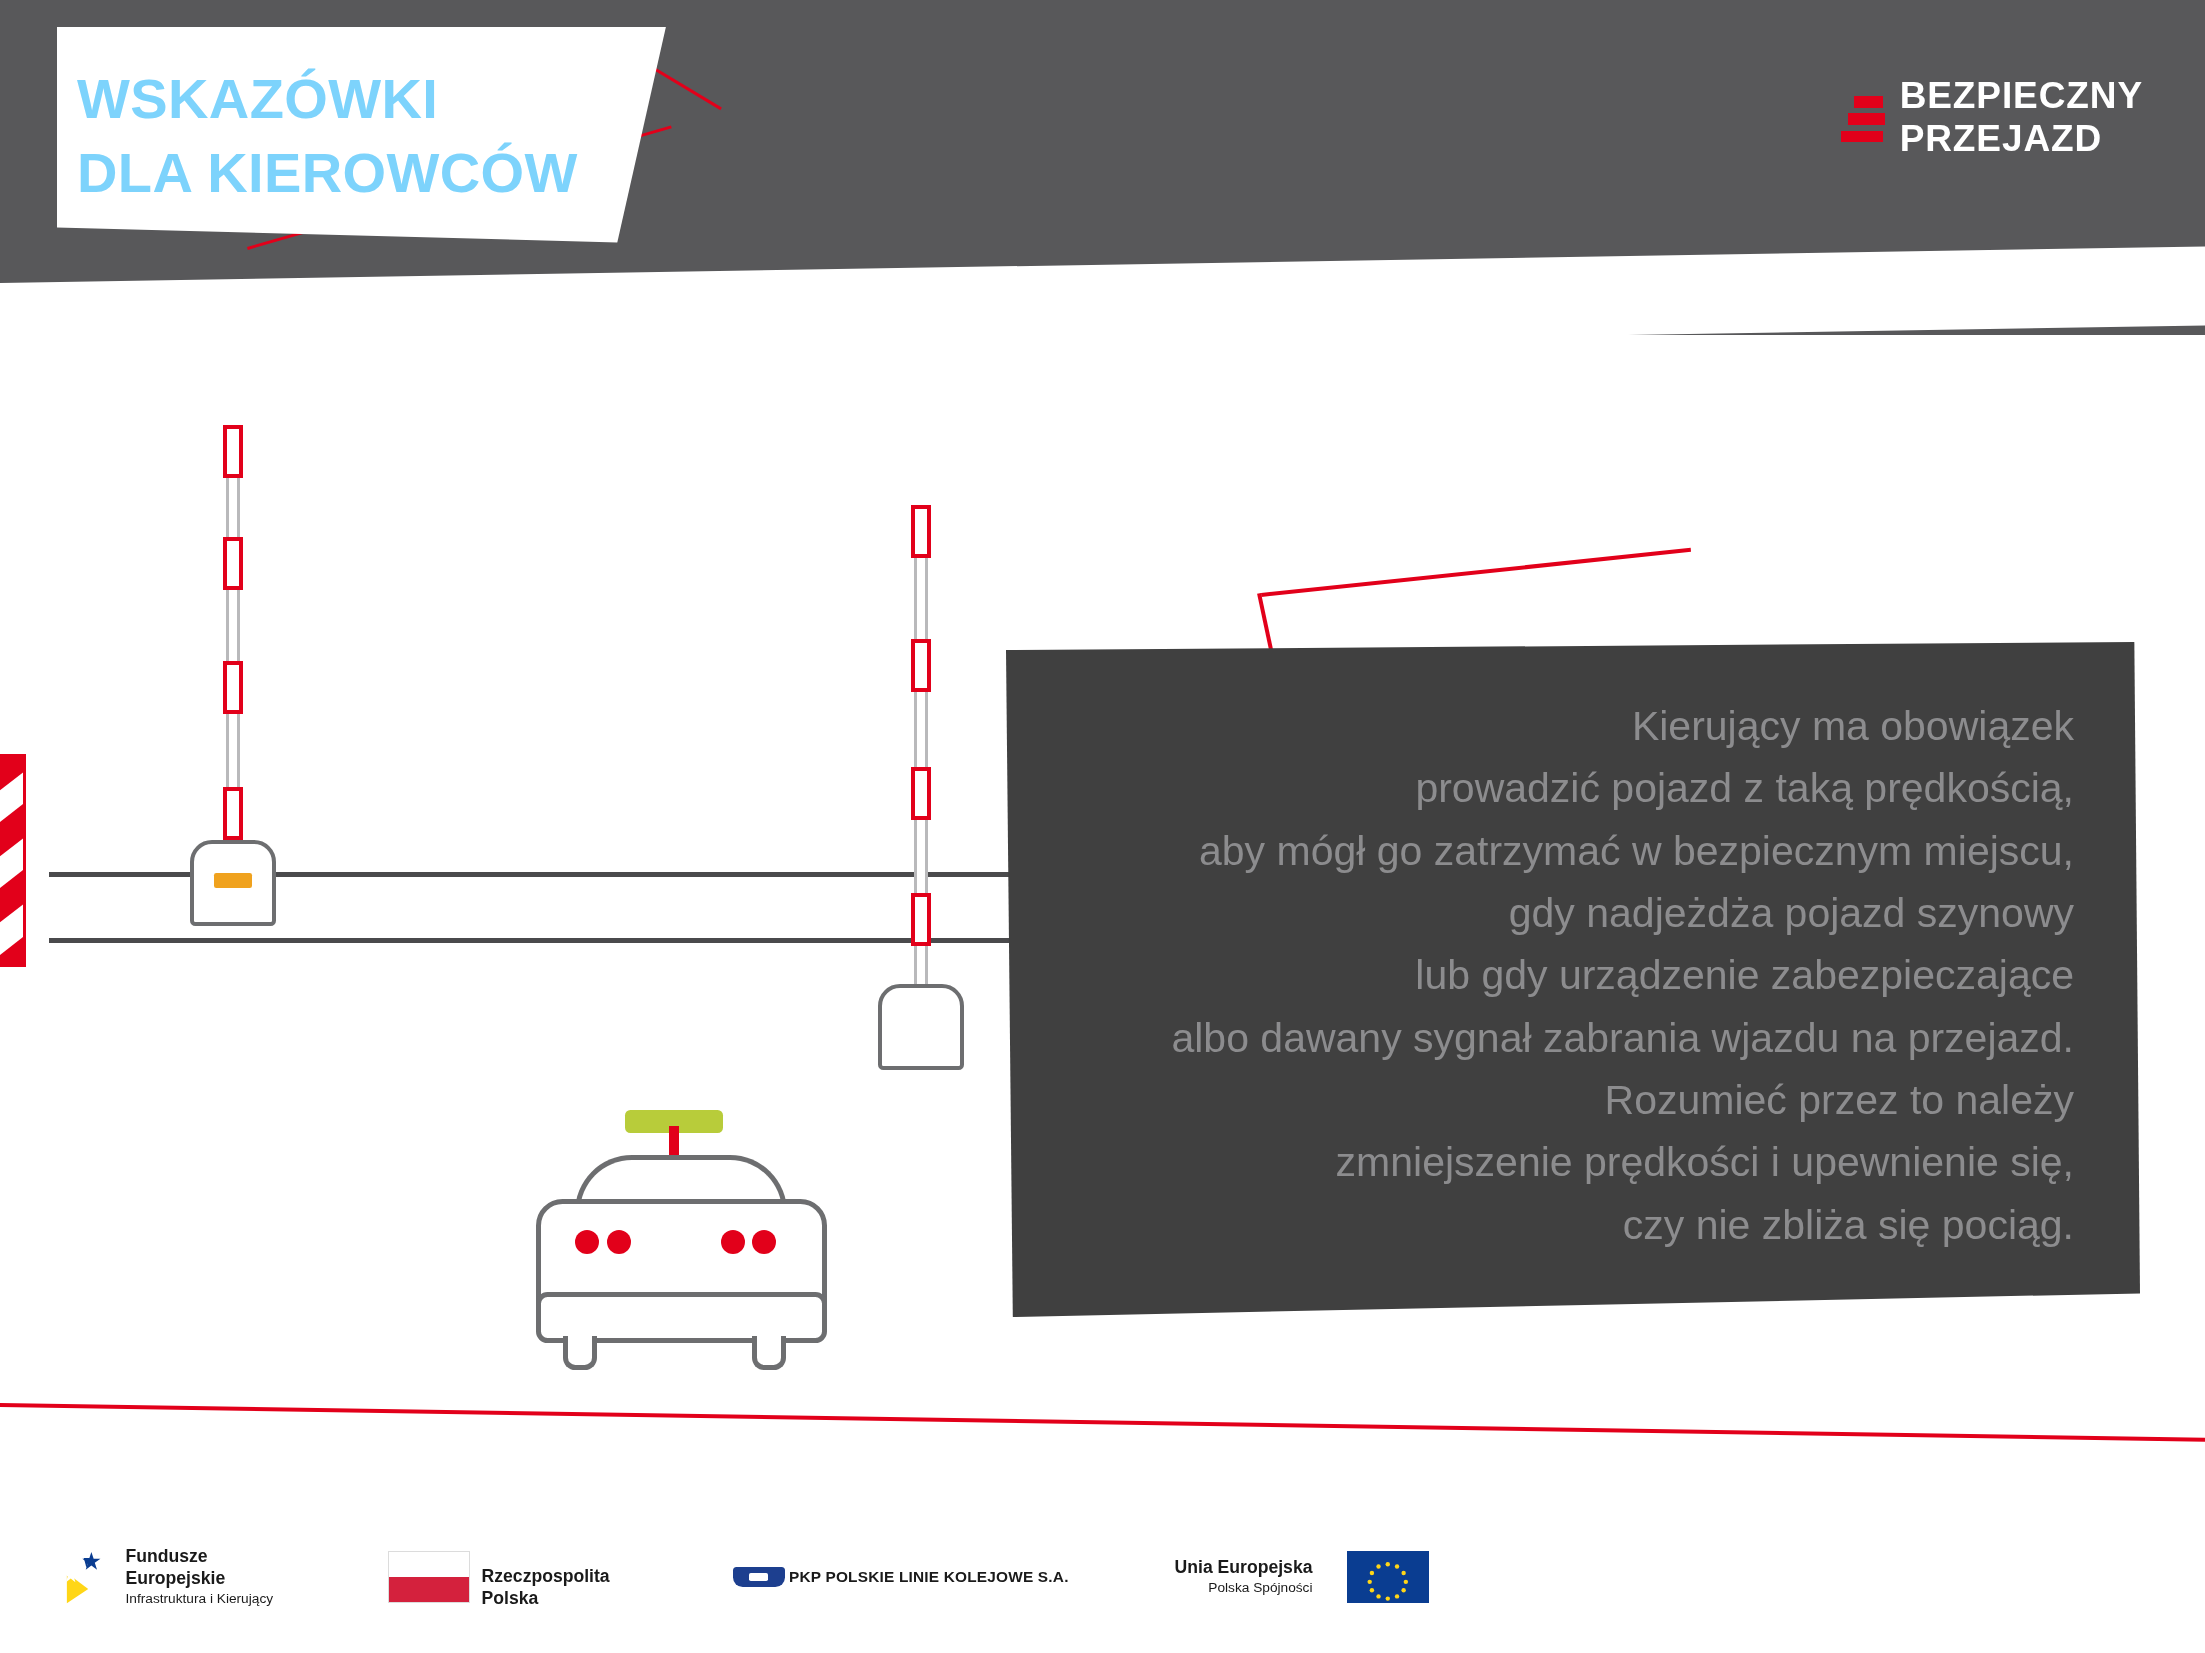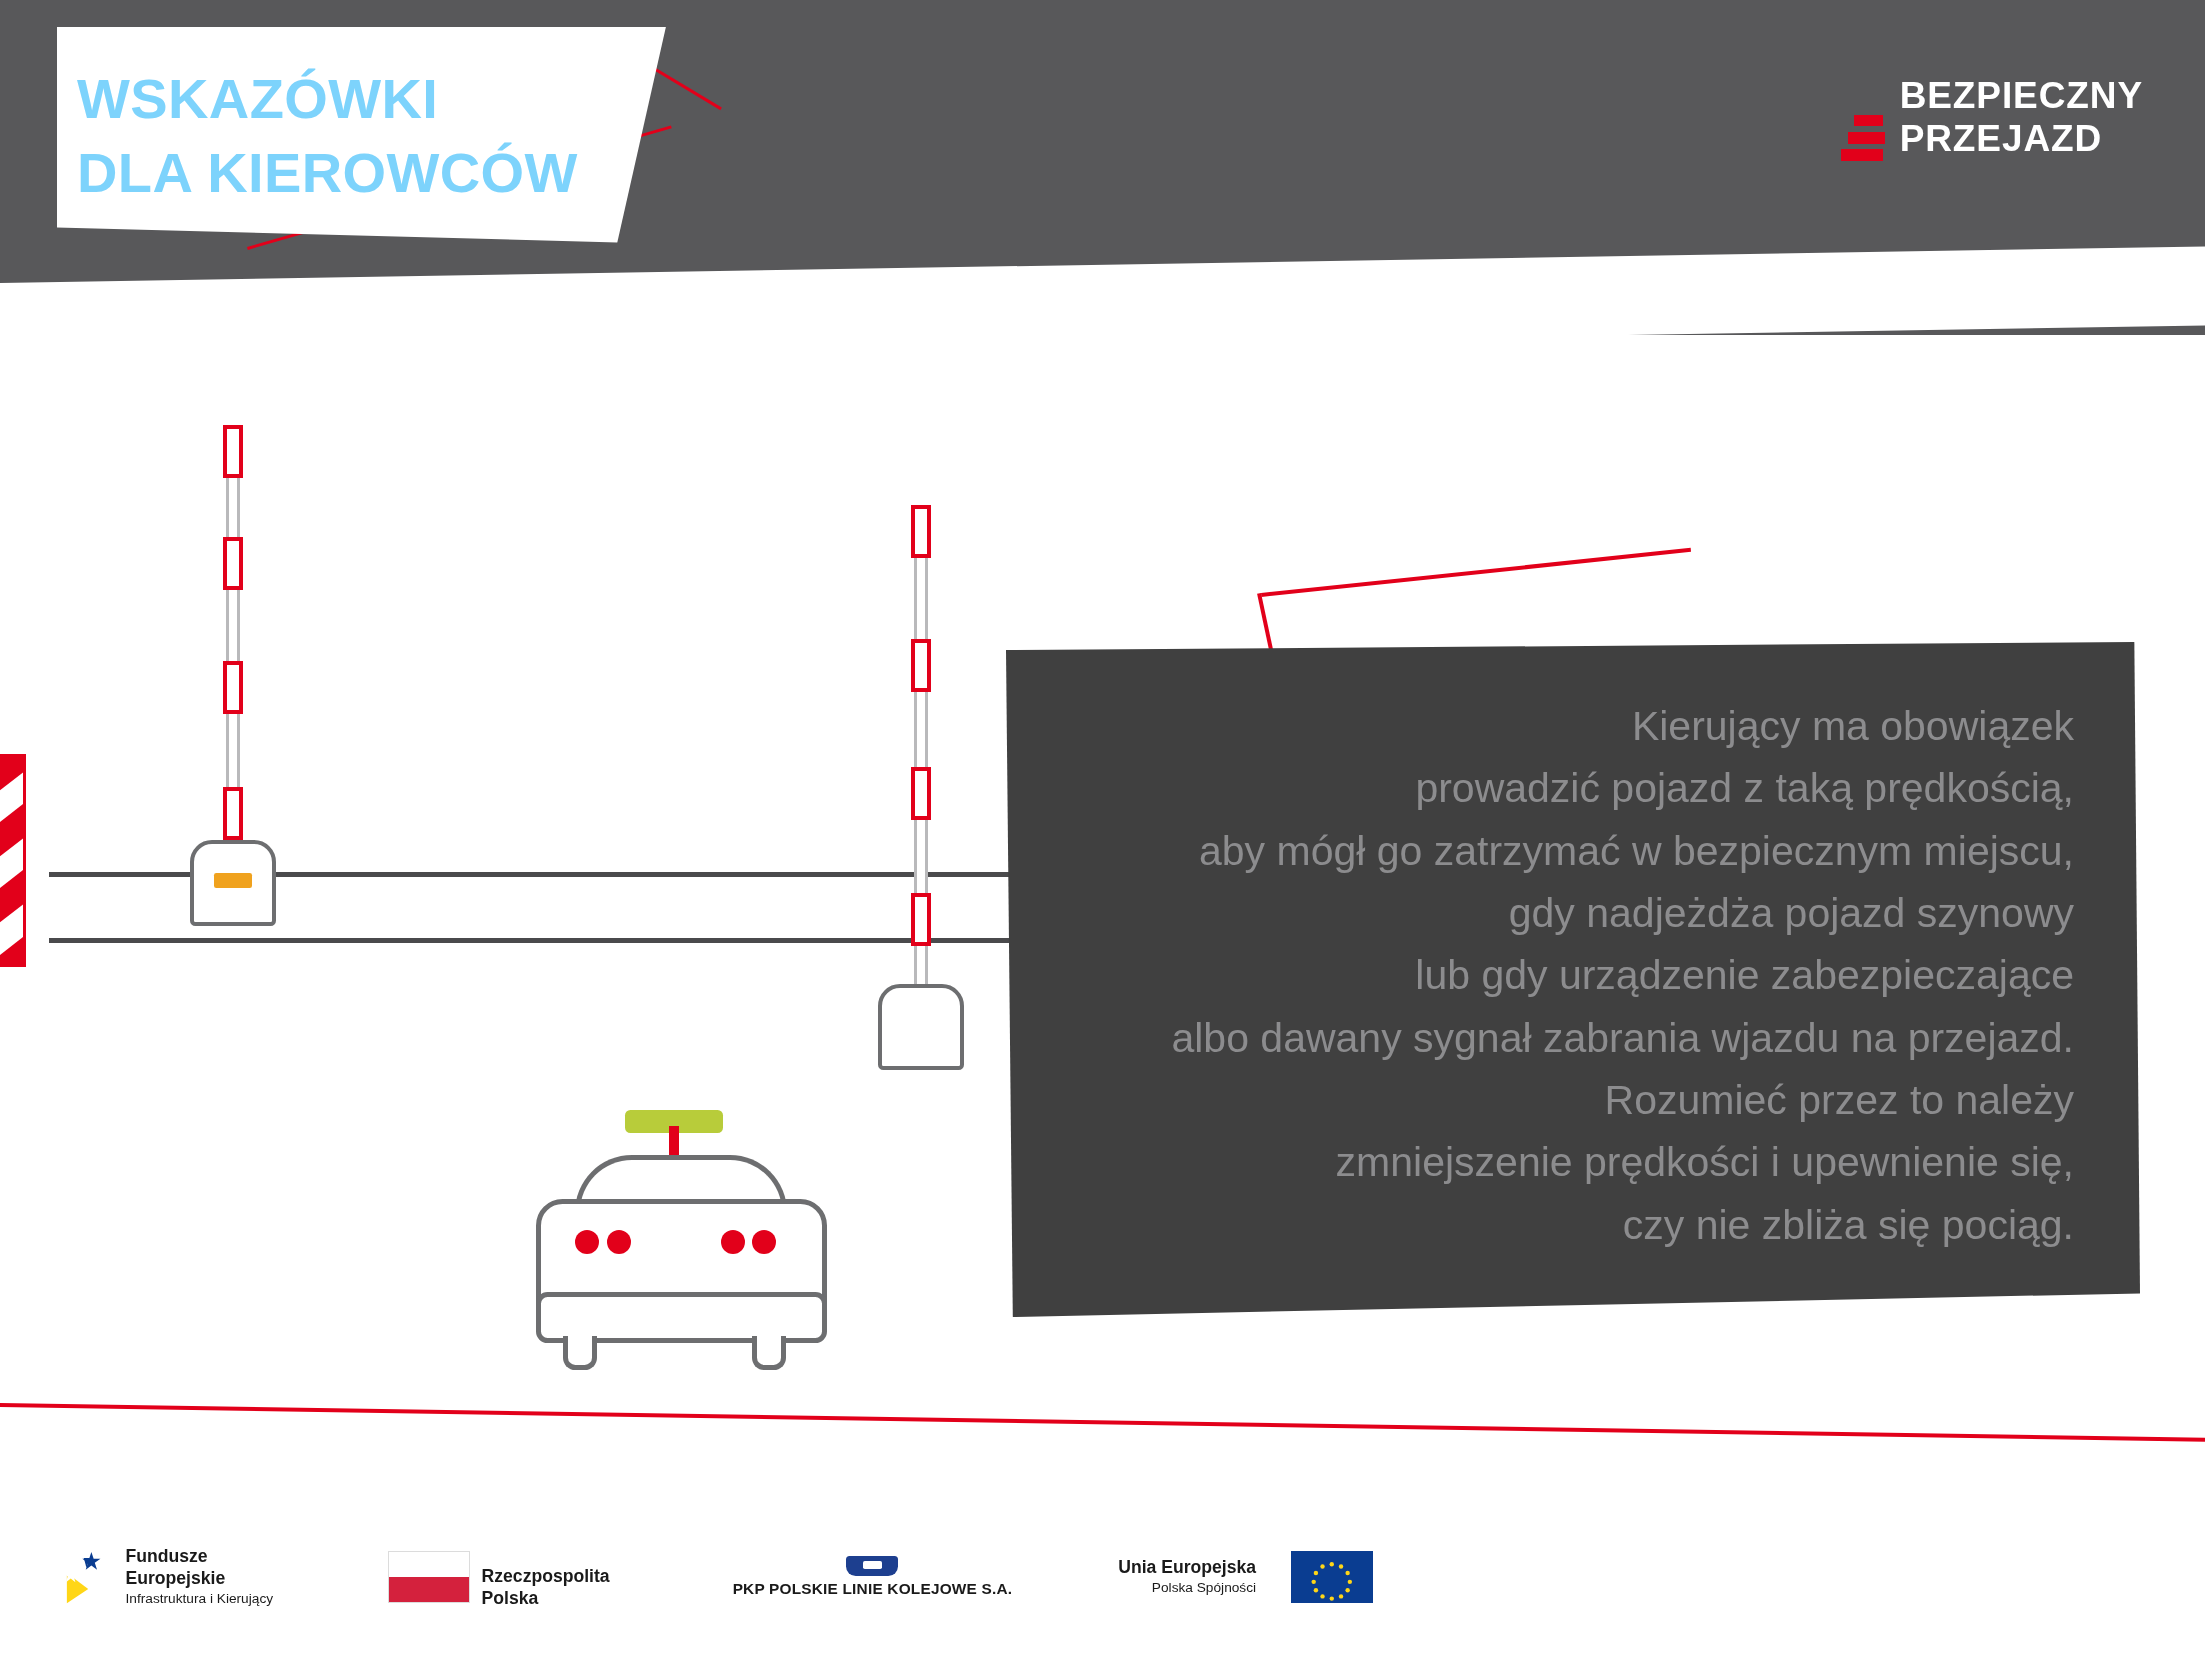--- a/index.html
+++ b/index.html
@@ -84,21 +84,21 @@
     transform: rotate(-16deg);
     transform-origin: left top;
   }
 
   
   .brand {
     position: absolute;
     right: 62px;
     top: 75px;
     display: flex;
-    align-items: flex-end;
+    align-items: center;
     gap: 15px;
     z-index: 6;
   }
   .brand-mark {
     display: flex;
     flex-direction: column;
     gap: 5.7px;
     padding-top: 2.6px;
   }
   .brand-mark span {
@@ -361,21 +361,21 @@
     width: 82px;
     height: 52px;
     border: 0.4px solid #dcdcdc;
     box-sizing: border-box;
   }
   .pl-flag-top { height: 50%; background: #ffffff; }
   .pl-flag-bot { height: 50%; background: #d4213d; }
 
   .pkp-logo {
     display: flex;
-    flex-direction: column;
+    flex-direction: row;
     align-items: center;
     gap: 4.4px;
   }
   .pkp-emblem {
     width: 52px;
     height: 19.4px;
     background: #1d3f8f;
     border-radius: 3.5px 3.5px 9.7px 9.7px;
     position: relative;
   }

